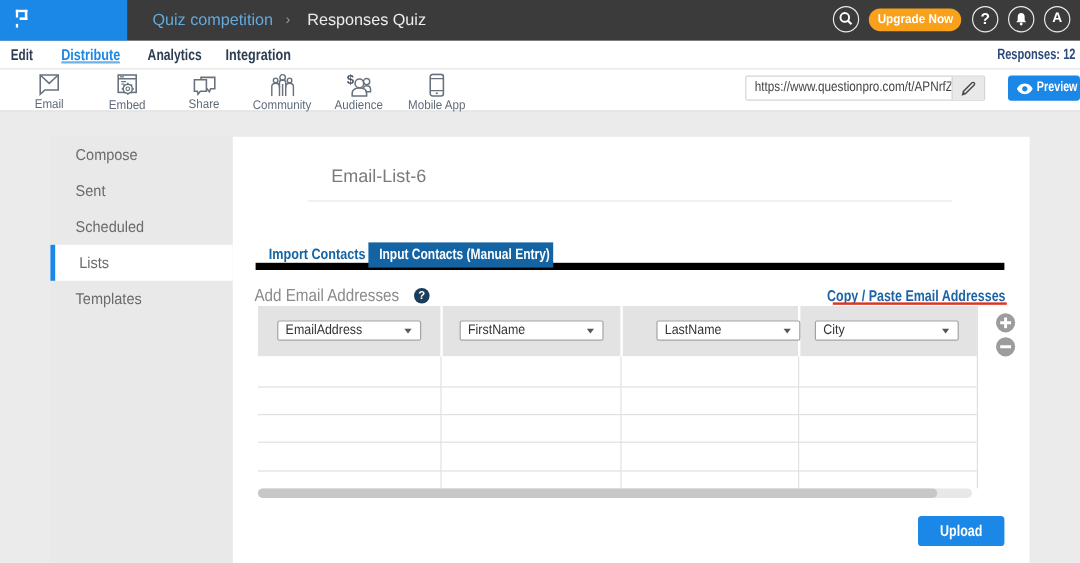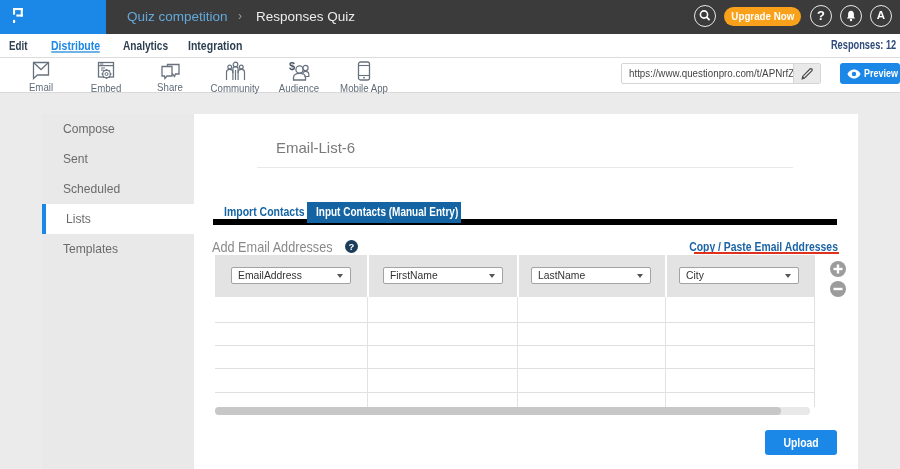--- a/index.html
+++ b/index.html
@@ -227,21 +227,21 @@
   <div id="qmark">?</div>
   <div id="copypaste">Copy / Paste Email Addresses</div>
   <div id="redline"></div>
 
   <div id="thead">
     <div class="hsep" style="left:152px;"></div>
     <div class="hsep" style="left:302px;"></div>
     <div class="hsep" style="left:450px;"></div>
     <div class="sel" style="left:16px;"><i>EmailAddress</i><span class="arr"></span></div>
     <div class="sel" style="left:168px;"><i>FirstName</i><span class="arr"></span></div>
-    <div class="sel" style="left:316px;"><i>LastName</i><span class="arr"></span></div>
+    <div class="sel" style="left:332px;"><i>LastName</i><span class="arr"></span></div>
     <div class="sel" style="left:464px;"><i>City</i><span class="arr"></span></div>
   </div>
   <div id="tbody">
     <div class="hline" style="top:25px;"></div>
     <div class="hline" style="top:48px;"></div>
     <div class="hline" style="top:71px;"></div>
     <div class="hline" style="top:95px;"></div>
     <div class="csep" style="left:152px;"></div>
     <div class="csep" style="left:302px;"></div>
     <div class="csep" style="left:450px;"></div>

